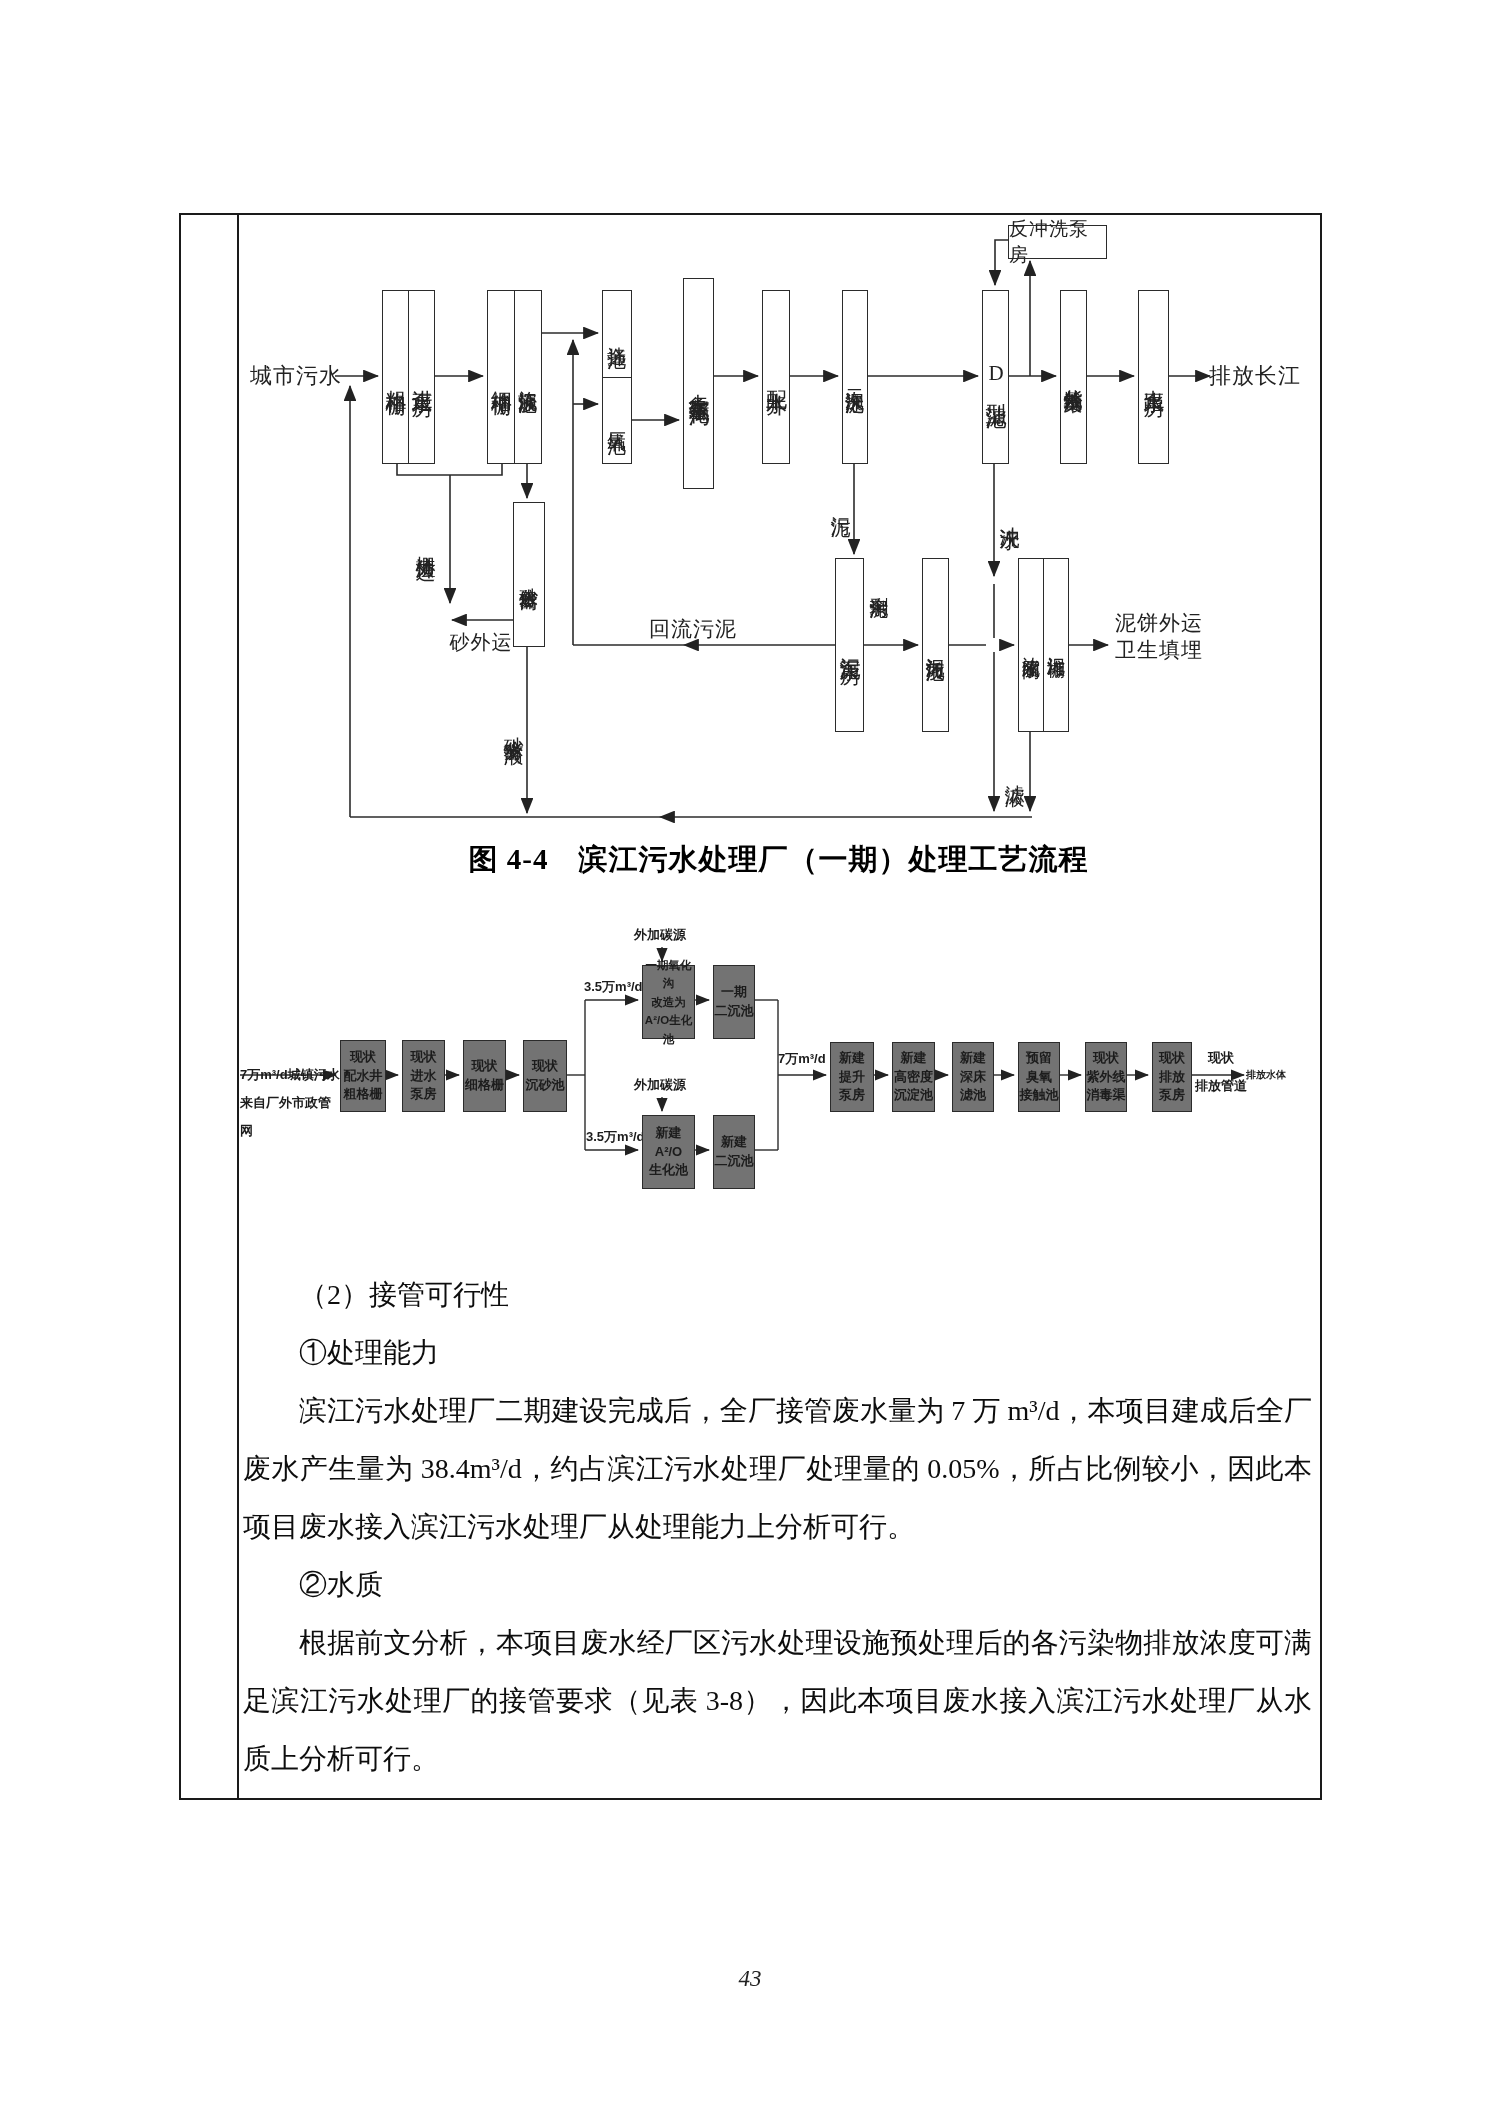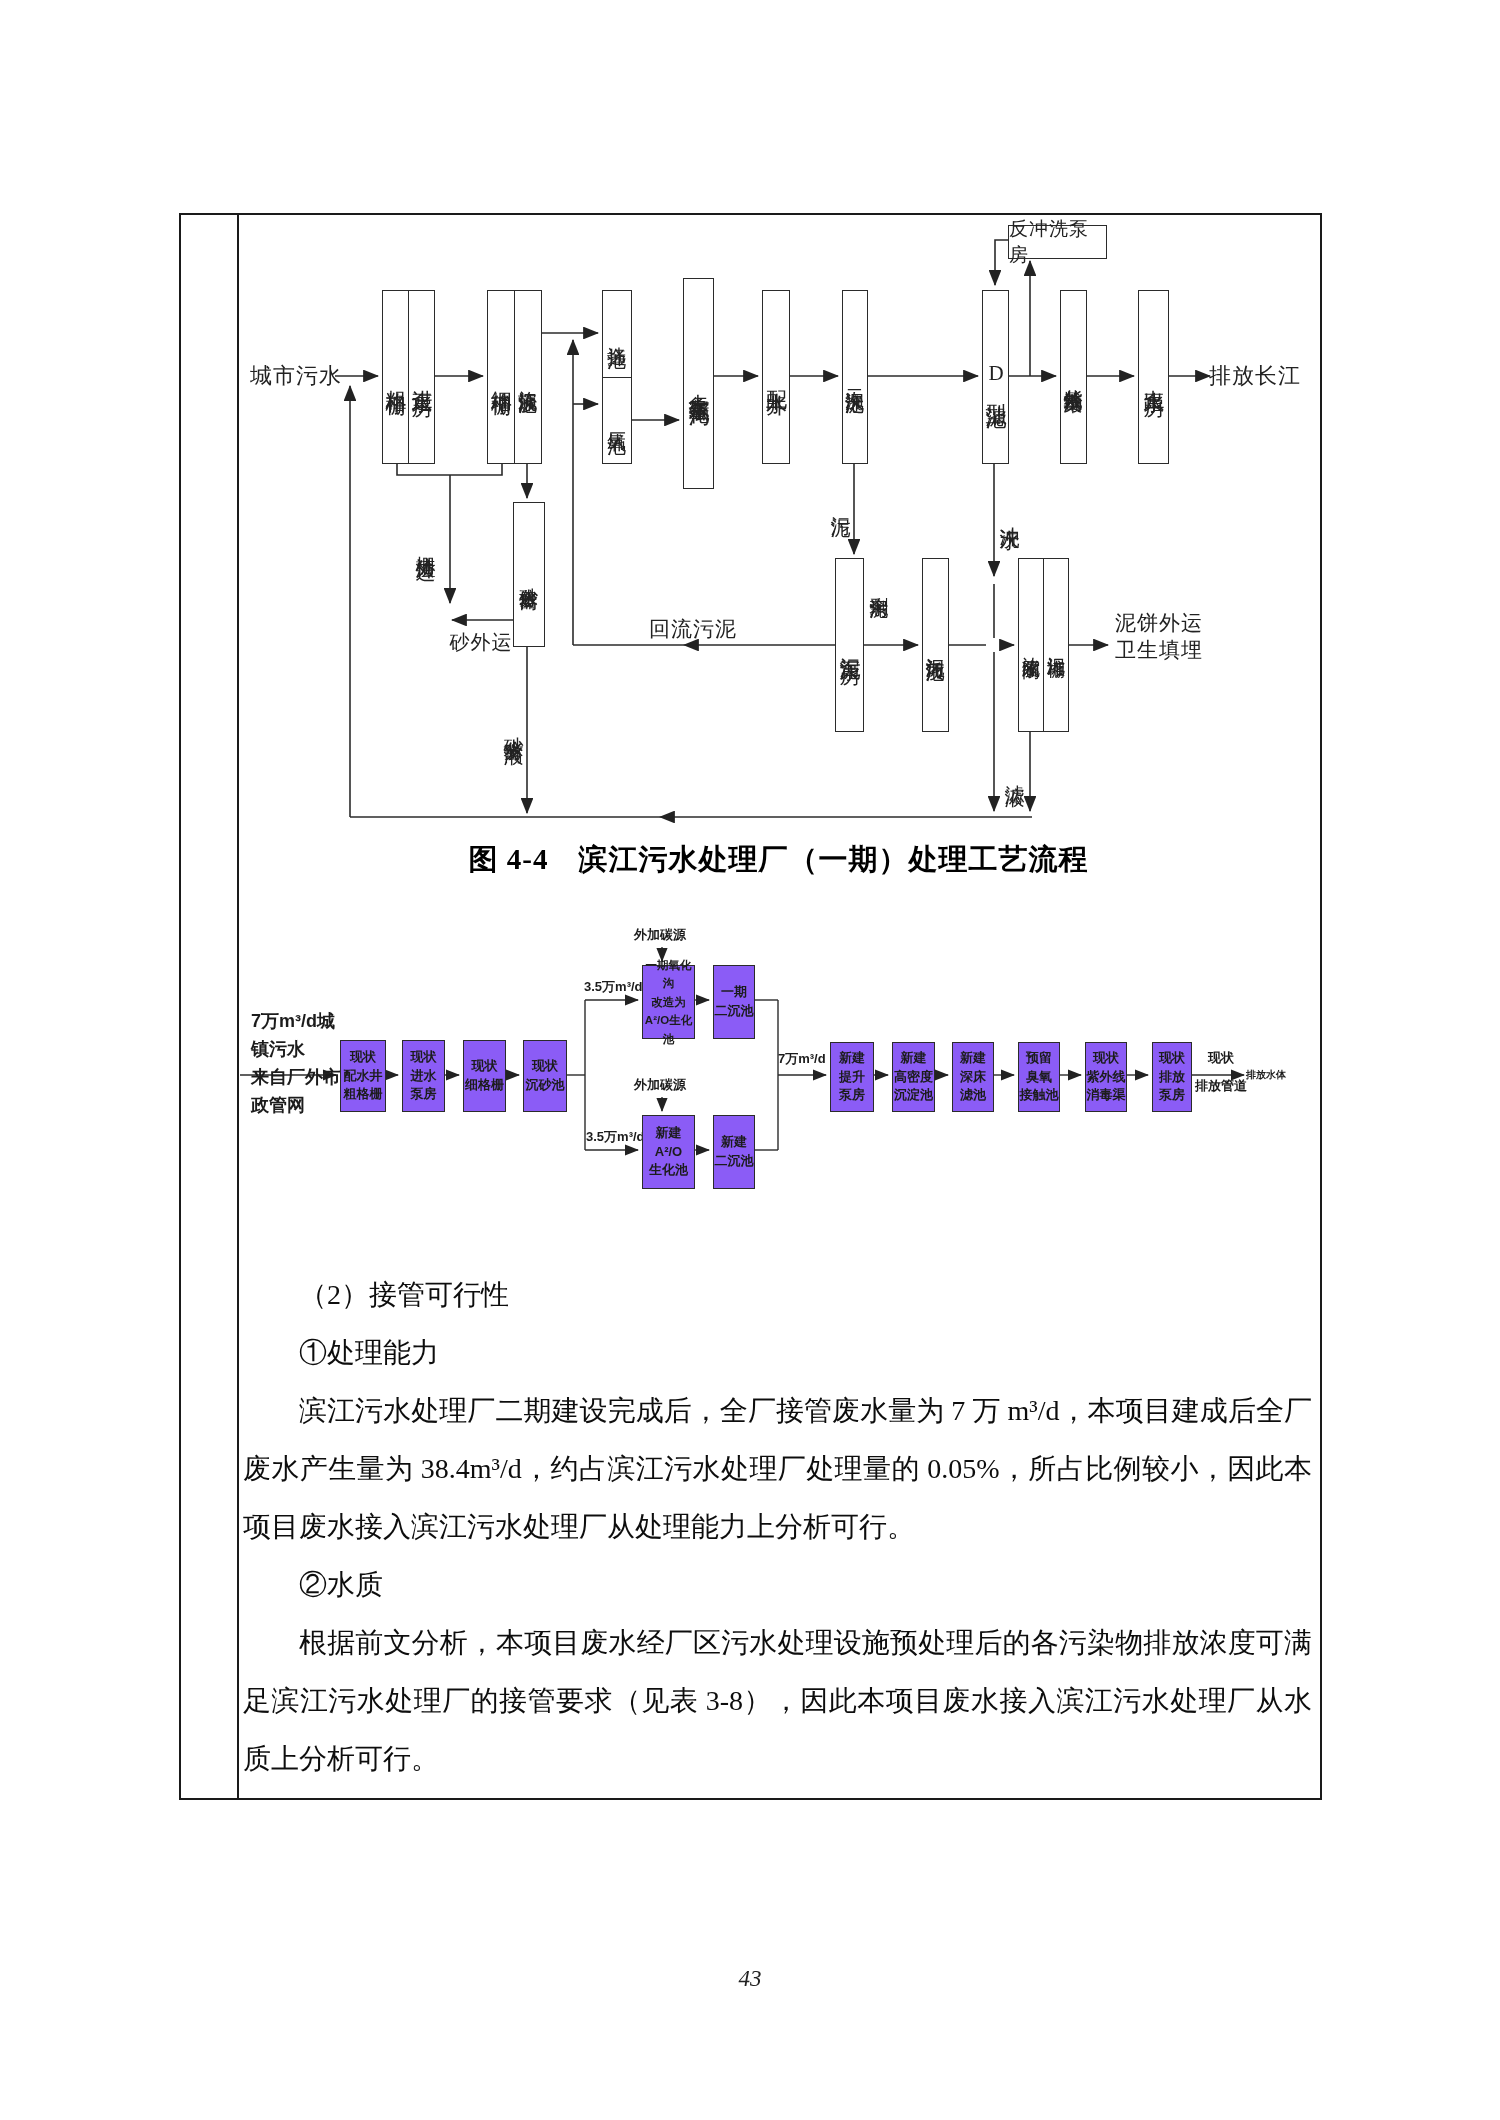--- a/index.html
+++ b/index.html
@@ -27,21 +27,21 @@
           text-orientation:upright;font-size:20px;letter-spacing:2px;line-height:1.1;
           display:flex;align-items:flex-start;justify-content:center;}
   .vlabel2col{position:absolute;z-index:2;color:#222;writing-mode:vertical-lr;
           text-orientation:upright;font-size:19px;letter-spacing:1px;line-height:1.15;}
   .twoline{position:absolute;z-index:2;color:#222;font-size:21px;line-height:27px;
           white-space:pre-line;text-align:center;letter-spacing:1px;}
   .hbox{position:absolute;z-index:2;background:#fff;border:1.6px solid #2b2b2b;
         display:flex;align-items:center;justify-content:center;font-size:19px;
         letter-spacing:1px;color:#222;}
   
-  .f2box{position:absolute;z-index:2;background:#8b5cf6;border:1.4px solid #2b2b2b;
+  .f2box{position:absolute;z-index:2;background:#737373;border:1.4px solid #2b2b2b;
         display:flex;align-items:center;justify-content:center;text-align:center;
         font-family:"Liberation Sans", sans-serif;font-weight:bold;font-size:13px;
         line-height:1.45;color:#1c1c1c;white-space:pre-line;}
   .f2label{position:absolute;z-index:2;font-family:"Liberation Sans", sans-serif;
         font-weight:bold;font-size:13px;color:#1c1c1c;white-space:pre-line;line-height:28px;}
   .caption{position:absolute;left:239px;width:1079px;text-align:center;z-index:2;
         font-size:29px;font-weight:bold;color:#000;white-space:pre;letter-spacing:1px;}
   .bodytext{position:absolute;left:243px;top:1266px;width:1069px;z-index:2;
         font-size:28px;line-height:58px;text-align:justify;color:#0d0d0d;}
   .bodytext p{margin:0;text-indent:2em;}
@@ -220,21 +220,21 @@
       </div>
   </div>
 
   <div class="vlabel" style="left:1004px;top:740px;width:22px;height:62px;">滤液</div>
 
   <div class="twoline" style="left:1110px;top:610px;width:98px;">泥饼外运
 卫生填埋</div>
 
   <div class="caption" style="top:840px;">图 4-4　滨江污水处理厂（一期）处理工艺流程</div>
 
-  <div class="f2label" style="left:240px;top:1007px;width:100px;font-size:18px;padding-left:11px;">7万m³/d城镇污水
+  <div class="f2label" style="left:240px;top:1061px;width:100px;font-size:13px;">7万m³/d城镇污水
 来自厂外市政管网</div>
 
   <div class="f2box" style="left:340px;top:1040px;width:44px;height:70px;">现状
 配水井
 粗格栅</div>
   <div class="f2box" style="left:402px;top:1040px;width:41px;height:70px;">现状
 进水
 泵房</div>
   <div class="f2box" style="left:463px;top:1040px;width:41px;height:70px;">现状
 细格栅</div>

